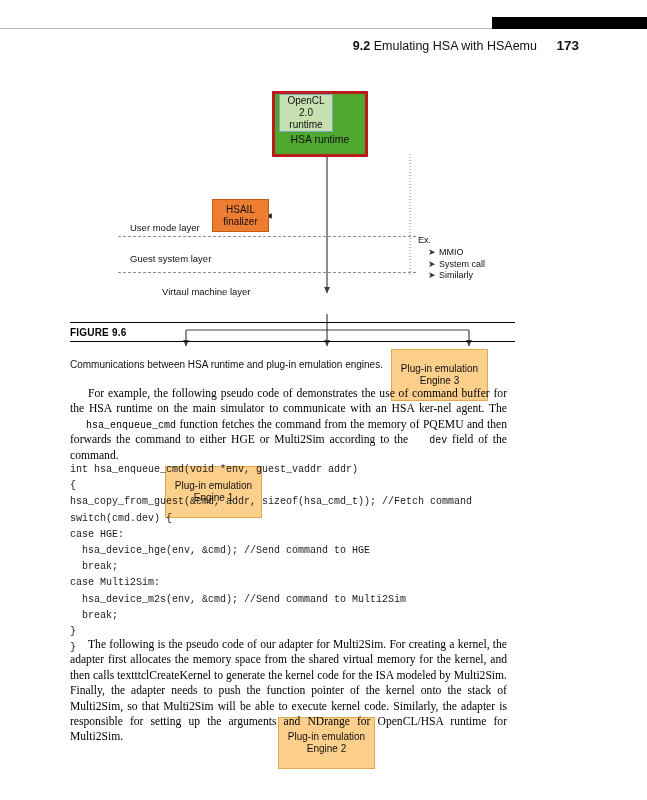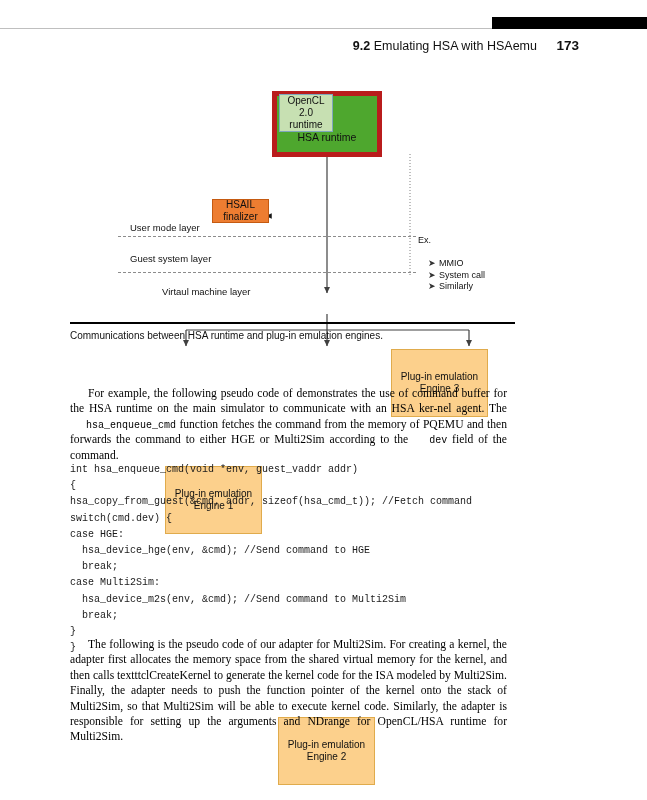--- a/index.html
+++ b/index.html
@@ -37,45 +37,45 @@
     position:absolute;
     box-sizing:border-box;
     display:flex;align-items:center;justify-content:center;
     text-align:center;
     font-family:"Liberation Sans", sans-serif;
     line-height:1.18;
     color:#111;
   }
 
   .green-outer{
-    left:272px;top:11px;width:110px;height:66px;
-    background:#4ea72e;border:5px solid #b91c1c;
+    left:272px;top:11px;width:96px;height:66px;
+    background:#4ea72e;border:3px solid #b91c1c;
   }
   .green-outer .lbl{
     position:absolute;left:0;right:0;bottom:9px;
     font-size:10.5px;color:#111;
   }
   .opencl{
     left:279px;top:14px;width:54px;height:38px;
     background:#c7e0b2;border:1px solid #7fa7bd;
     font-size:10px;
     flex-direction:column;
   }
   .hsail{
-    left:212px;top:119px;width:57px;height:24px;
+    left:212px;top:119px;width:57px;height:33px;
     background:#ed7d31;border:1px solid #c55a11;
     font-size:10px;flex-direction:column;
   }
   .cmdbuf{
     left:268px;top:216px;width:120px;height:18px;
     background:#f4b183;border:1px solid #d98c55;
     font-size:10px;
   }
   .plugin{
-    top:269px;width:97px;height:68px;
+    top:269px;width:97px;height:52px;
     background:#fcd08c;border:1px solid #e0ab4c;
     font-size:10px;flex-direction:column;
   }
   .plugin.p1{left:165px;}
   .plugin.p2{left:278px;}
   .plugin.p3{left:391px;}
 
   
   .layer-label{
     position:absolute;
@@ -93,38 +93,38 @@
   }
   .d1{top:156px;}
   .d2{top:192px;}
 
   
   .ex{
     position:absolute;left:418px;top:156px;
     font-family:"Liberation Sans", sans-serif;
     font-size:9px;color:#111;line-height:1.0;
   }
-  .ex .ex-title{margin-bottom:14px;}
+  .ex .ex-title{margin-bottom:3px;}
   .ex .ex-item{margin-left:10px;margin-bottom:2.5px;white-space:nowrap;}
   .ex .bullet{display:inline-block;width:11px;color:#333;}
 
   svg.arrowlayer{position:absolute;left:0;top:0;width:647px;height:250px;overflow:visible;}
 
   
   .figcap-wrap{position:absolute;left:70px;top:322px;width:445px;}
   .figcap-rule-top{height:0;border-top:1px solid #000;}
   .figcap-num{
     font-family:"Liberation Sans", sans-serif;
     font-weight:bold;font-size:10px;letter-spacing:.2px;
     padding:4px 0 3px 0;color:#000;
   }
   .figcap-rule-bot{height:0;border-top:1px solid #000;}
   .figcap-text{
     font-family:"Liberation Sans", sans-serif;
-    font-size:10px;color:#111;padding-top:6px;
+    font-size:10px;color:#111;padding-top:6px;margin-top:11px;
   }
 
   
   .para{
     position:absolute;left:70px;width:437px;
     font-family:"Liberation Serif", serif;
     font-size:11.6px;line-height:1.33;color:#000;
     text-align:justify;
   }
   .para .ind{display:inline-block;width:18px;}
@@ -229,20 +229,21 @@
         <span class="bullet">➤</span><span>System call</span>
       </div>
       <div class="ex-item">
         <span class="bullet">➤</span><span>Similarly</span>
       </div>
     </div>
   </div>
 
   <div class="figcap-wrap">
     <div class="figcap-rule-top"></div>
+    <div class="figcap-num">FIGURE 9.6</div>
     <div class="figcap-rule-bot"></div>
     <div class="figcap-text">Communications between HSA runtime and plug-in emulation engines.</div>
   </div>
 
   <div class="para p1"><span class="ind"></span><span>For example, the following pseudo code of demonstrates the use of command buffer for the HSA runtime on the main simulator to communicate with an HSA ker-nel agent. The </span><span class="mono">hsa_enqueue_cmd</span><span> function fetches the command from the memory of PQEMU and then forwards the command to either HGE or Multi2Sim according to the </span><span class="mono">dev</span><span> field of the command.</span></div>
 
   <div class="code"><div>int hsa_enqueue_cmd(void *env, guest_vaddr addr)</div><div>{</div><div>hsa_copy_from_guest(&amp;cmd, addr, sizeof(hsa_cmd_t)); //Fetch command</div><div>switch(cmd.dev) {</div><div>case HGE:</div><div>  hsa_device_hge(env, &amp;cmd); //Send command to HGE</div><div>  break;</div><div>case Multi2Sim:</div><div>  hsa_device_m2s(env, &amp;cmd); //Send command to Multi2Sim</div><div>  break;</div><div>}</div><div>}</div></div>
 
   <div class="para p2"><span class="ind"></span><span>The following is the pseudo code of our adapter for Multi2Sim. For creating a kernel, the adapter first allocates the memory space from the shared virtual memory for the kernel, and then calls textttclCreateKernel to generate the kernel code for the ISA modeled by Multi2Sim. Finally, the adapter needs to push the function pointer of the kernel onto the stack of Multi2Sim, so that Multi2Sim will be able to execute kernel code. Similarly, the adapter is responsible for setting up the arguments and NDrange for OpenCL/HSA runtime for Multi2Sim.</span></div>
 

